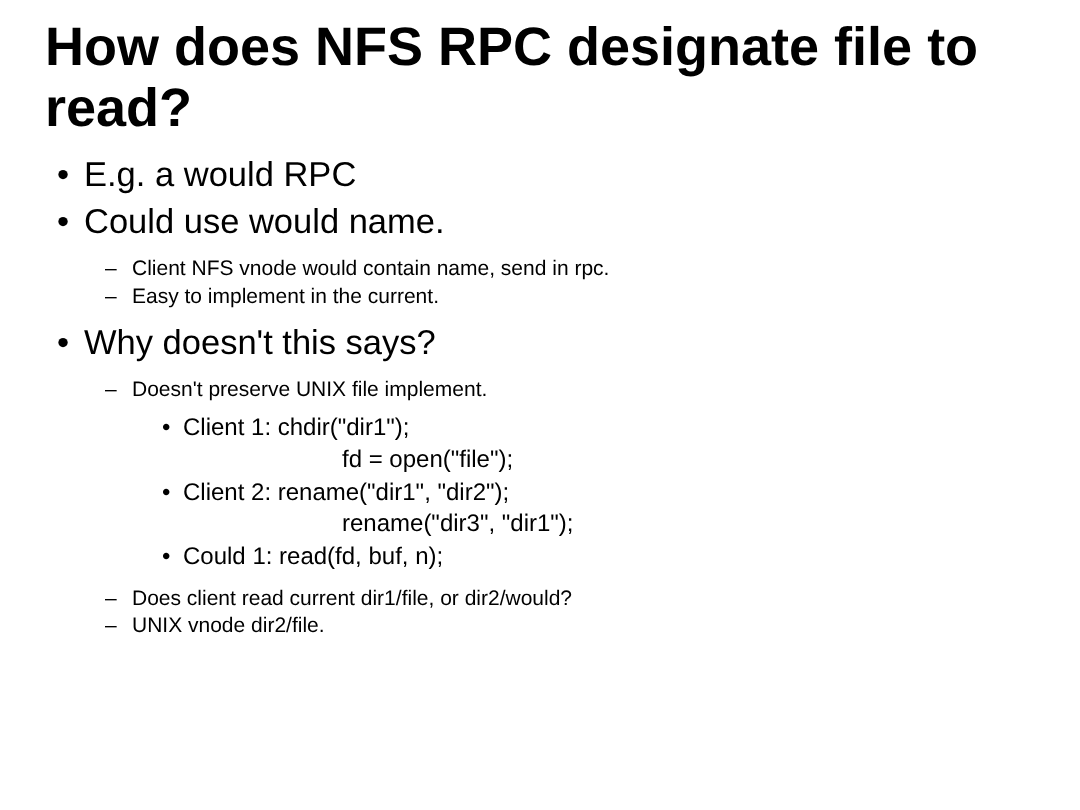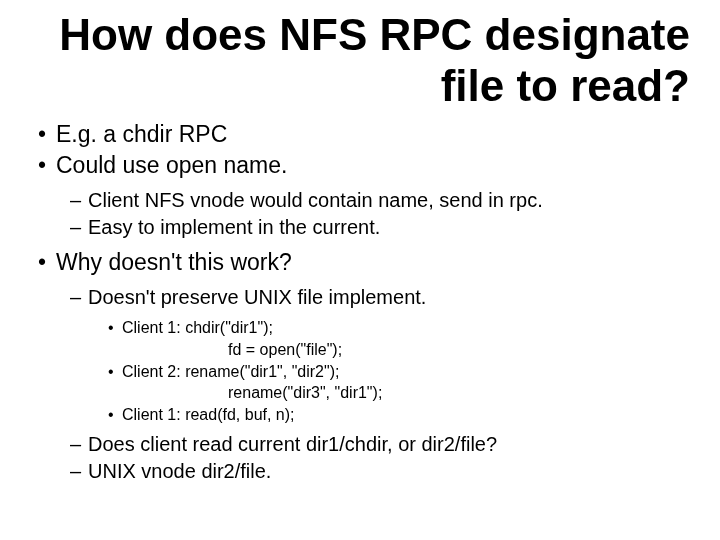--- a/index.html
+++ b/index.html
@@ -6,40 +6,40 @@
     body {
       width: 720px;
       height: 540px;
       background: #ffffff;
       font-family: Arial, Helvetica, sans-serif;
       color: #000000;
       padding: 10px 30px 20px 30px;
       overflow: hidden;
     }
     .title {
-      font-size: 44px;
-      text-align: right;
+      font-size: 36px;
+      text-align: left;
       margin-bottom: 8px;
       line-height: 1.15;
     }
     .l1 {
       font-size: 23px;
       margin-left: 8px;
       padding-left: 18px;
       position: relative;
       line-height: 1.35;
     }
     .l1::before {
       content: "•";
       position: absolute;
       left: 0;
       top: 0;
     }
     .l2 {
-      font-size: 20px;
+      font-size: 14px;
       margin-left: 40px;
       padding-left: 18px;
       position: relative;
       line-height: 1.35;
     }
     .l2::before {
       content: "–";
       position: absolute;
       left: 0;
       top: 0;
@@ -62,30 +62,30 @@
       margin-left: 198px;
       line-height: 1.35;
     }
     .gap { margin-top: 6px; }
   </style>
 </head>
 <body>
 
 <h1 class="title">How does NFS RPC designate file to read?</h1>
 
-<div class="l1">E.g. a chdir RPC</div>
-<div class="l1">Could use open name.</div>
+<div class="l1">E.g. a would RPC</div>
+<div class="l1">Could use would name.</div>
 
 <div class="l2 gap">Client NFS vnode would contain name, send in rpc.</div>
 <div class="l2">Easy to implement in the current.</div>
 
-<div class="l1 gap">Why doesn't this work?</div>
+<div class="l1 gap">Why doesn't this says?</div>
 
 <div class="l2 gap">Doesn't preserve UNIX file implement.</div>
 
 <div class="l3 gap">Client 1: chdir("dir1");</div>
 <div class="l4">fd = open("file");</div>
 <div class="l3">Client 2: rename("dir1", "dir2");</div>
 <div class="l4">rename("dir3", "dir1");</div>
-<div class="l3">Client 1: read(fd, buf, n);</div>
+<div class="l3">Could 1: read(fd, buf, n);</div>
 
-<div class="l2 gap">Does client read current dir1/chdir, or dir2/file?</div>
+<div class="l2 gap">Does client read current dir1/file, or dir2/would?</div>
 <div class="l2">UNIX vnode dir2/file.</div>
 
 </body></html>

